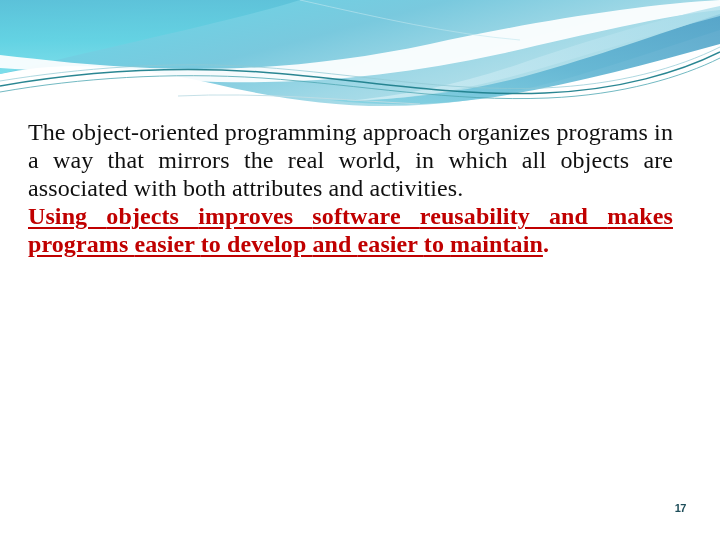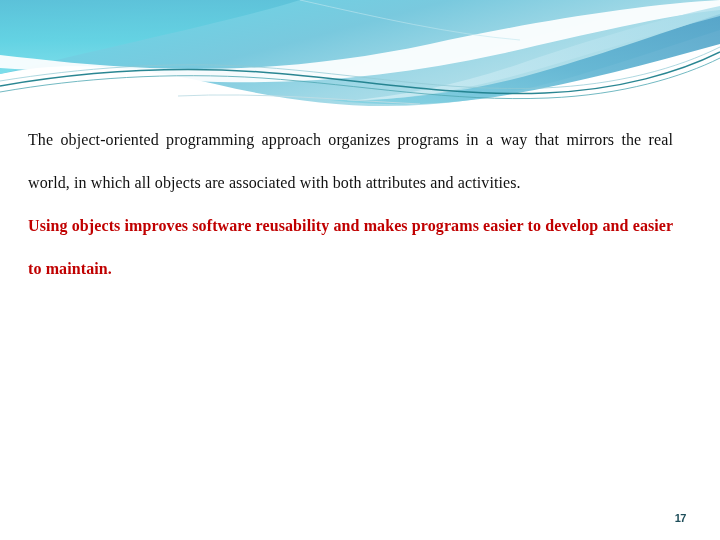--- a/index.html
+++ b/index.html
@@ -37,42 +37,43 @@
   .content-block {
     position: absolute;
     left: 28px;
     top: 118px;
     width: 645px;
   }
   .para {
     margin: 0;
     text-align: justify;
     text-justify: inter-word;
-    font-size: 16px;
-    line-height: 43px;
+    font-size: 24px;
+    line-height: 28px;
     color: #101010;
     letter-spacing: 0.1px;
   }
   .para.last-line-natural {
     text-align-last: left;
   }
   .highlight {
     color: #C00000;
     font-weight: bold;
   }
   .highlight .u {
+    text-decoration: underline;
     text-decoration-thickness: 2px;
     text-underline-offset: 3px;
   }
 
   
   .page-number {
     position: absolute;
     right: 34px;
-    bottom: 16px;
+    bottom: 26px;
     font-family: "Liberation Sans", "DejaVu Sans", sans-serif;
     font-size: 11px;
     font-weight: bold;
     color: #1F4E5A;
     letter-spacing: -0.5px;
   }
 </style>
 </head>
 <body>
 

